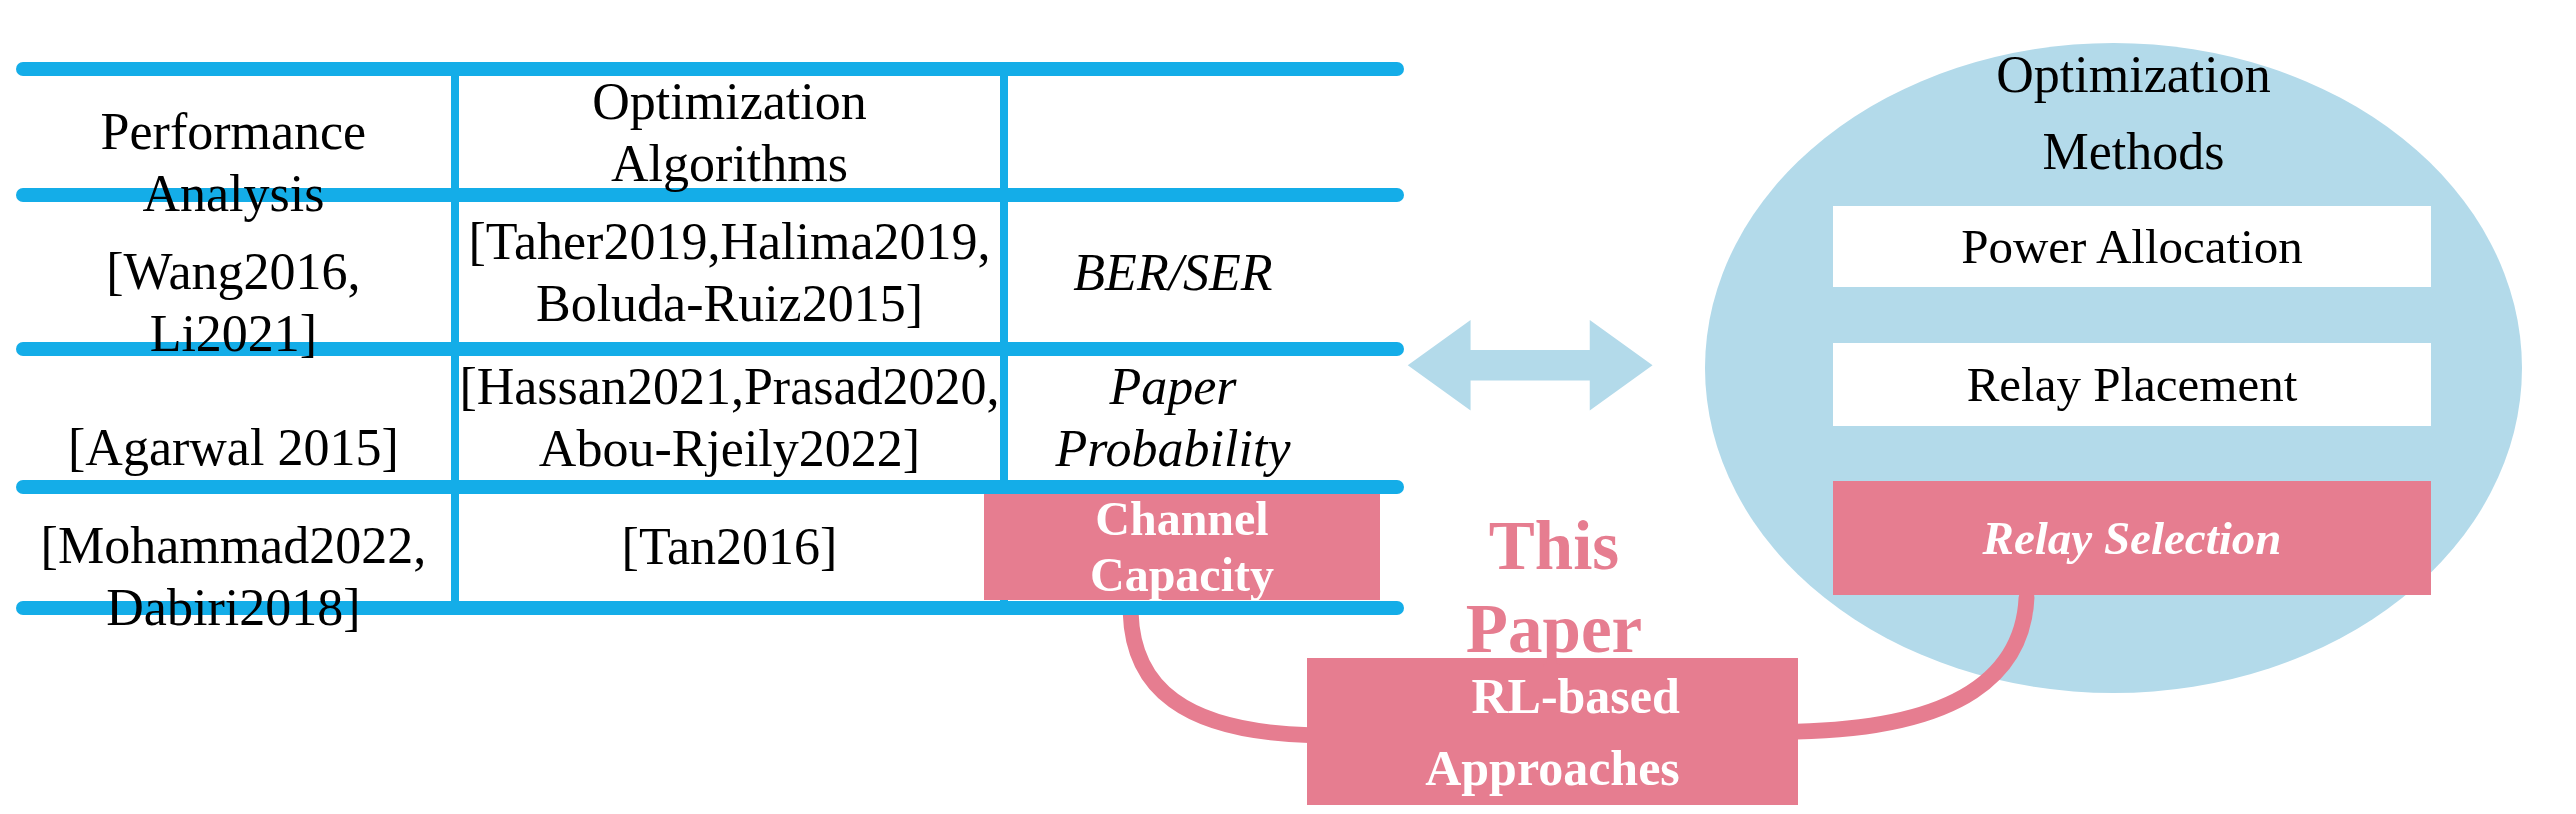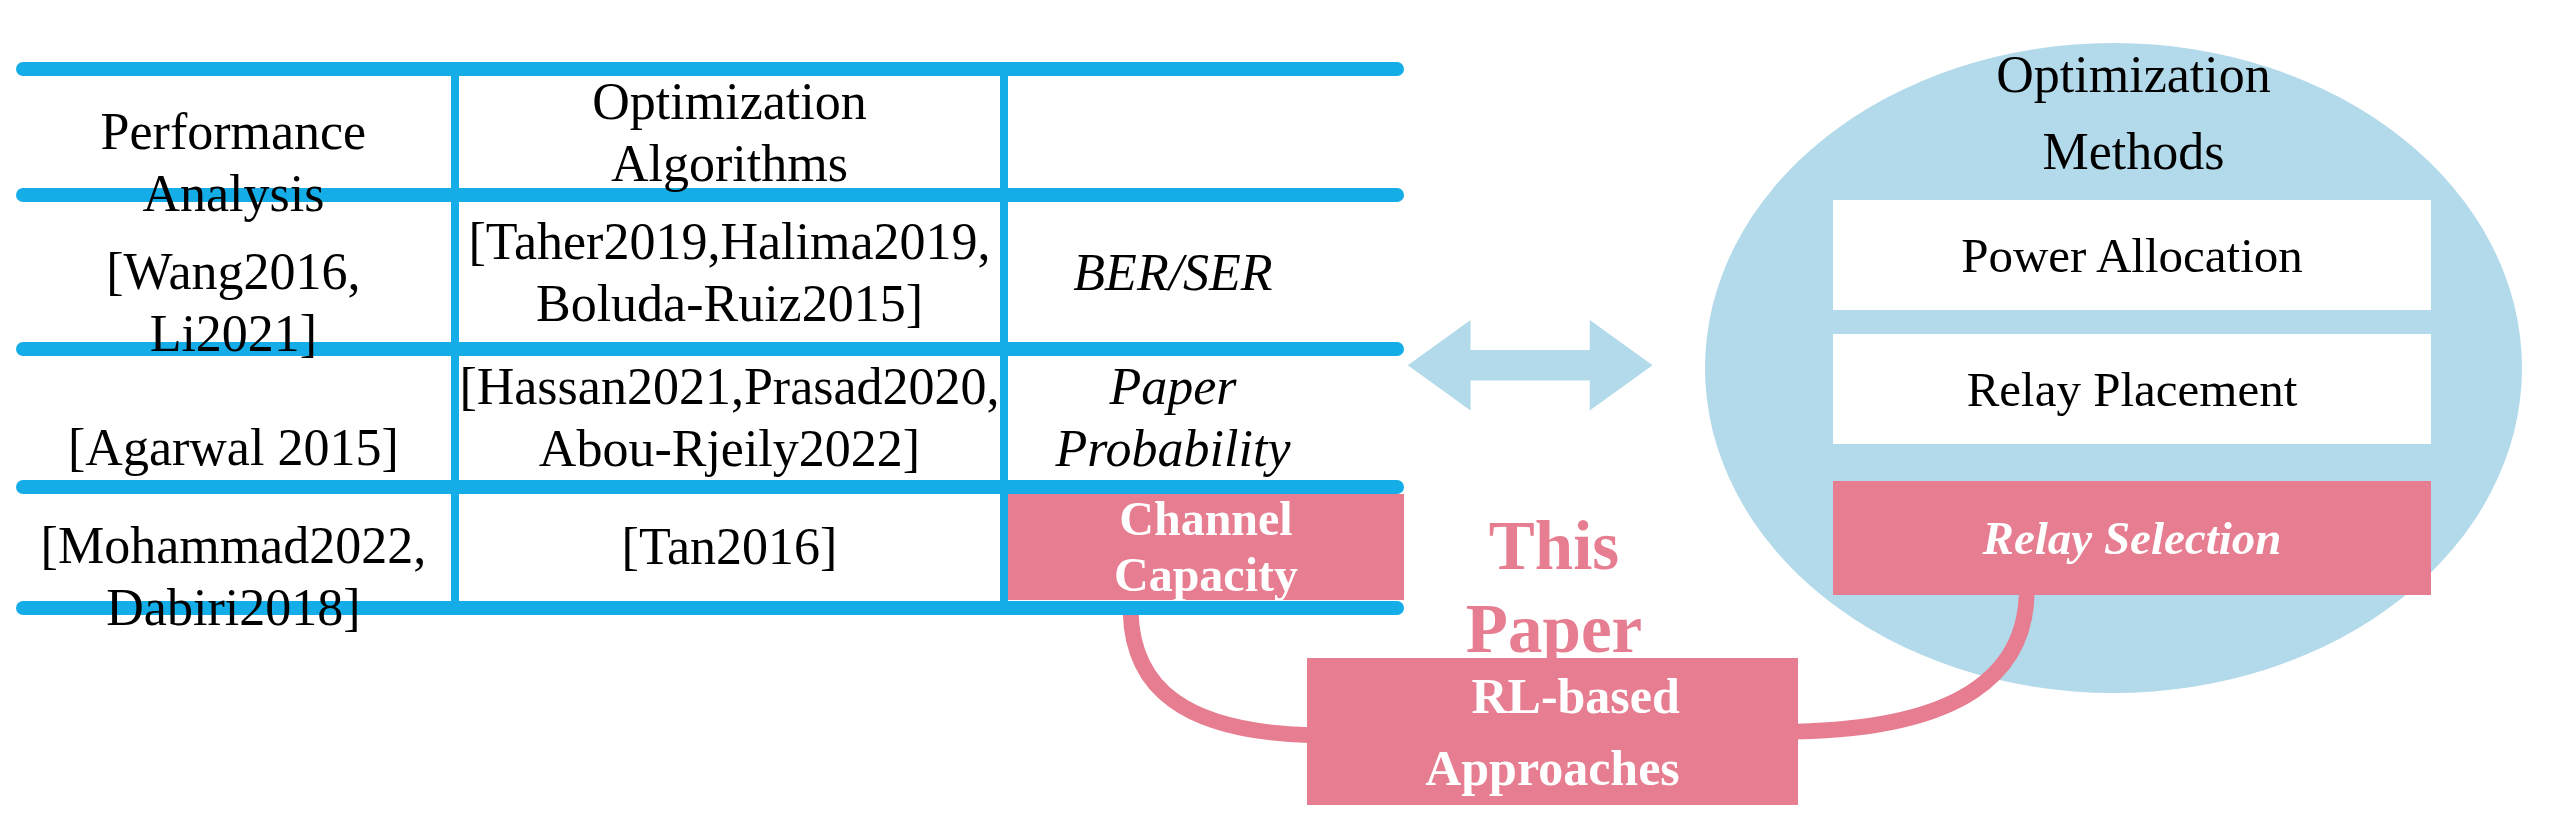--- a/index.html
+++ b/index.html
@@ -16,40 +16,40 @@
     white-space:pre-line;font-size:52px;line-height:62px;z-index:4;
   }
   .col1{left:16.4px;width:434px;margin-top:30px;}
   .col2{left:459px;width:541px;}
   .col3{left:975px;width:396px;font-style:italic;}
   .rowhead{top:76px;height:113px;}
   .row1{top:203px;height:140px;}
   .row2{top:356px;height:124px;}
   .row3{top:494px;height:106px;}
   .pink-cell{
-    position:absolute;left:1008px;top:494px;width:396px;height:106px;background:#E67D90;
+    position:absolute;left:984px;top:494px;width:396px;height:106px;background:#E67D90;
     display:flex;align-items:center;justify-content:center;text-align:center;white-space:pre-line;
     color:#fff;font-weight:bold;font-size:48px;line-height:56px;z-index:4;
   }
   
   .ellipse{
     position:absolute;left:1705px;top:43px;width:817px;height:650px;border-radius:50%;
     background:#B3DAEA;z-index:1;
   }
   .ellipse-title{
     position:absolute;left:1840px;top:56px;width:587px;height:114px;z-index:4;
     display:flex;align-items:center;justify-content:center;text-align:center;
     white-space:pre-line;font-size:52px;line-height:77px;
   }
   .method-box{
     position:absolute;left:1833px;width:598px;background:#ffffff;z-index:3;
     display:flex;align-items:center;justify-content:center;text-align:center;font-size:49px;
   }
-  .method-1{top:200px;height:110px;}
-  .method-2{top:334px;height:110px;}
+  .method-1{top:206px;height:81px;}
+  .method-2{top:343px;height:83px;}
   .method-3{top:481px;height:114px;background:#E67D90;color:#fff;font-weight:bold;font-size:47px;font-style:italic;}
   
   .this-paper{
     position:absolute;left:1378px;top:500px;width:352px;height:176px;z-index:4;
     display:flex;align-items:center;justify-content:center;text-align:center;
     white-space:pre-line;color:#E67D90;font-weight:bold;font-size:69px;line-height:83px;
   }
   .rl-box{
     position:absolute;left:1307px;top:658px;width:491px;height:147px;background:#E67D90;z-index:3;
     display:flex;align-items:center;justify-content:center;text-align:right;

